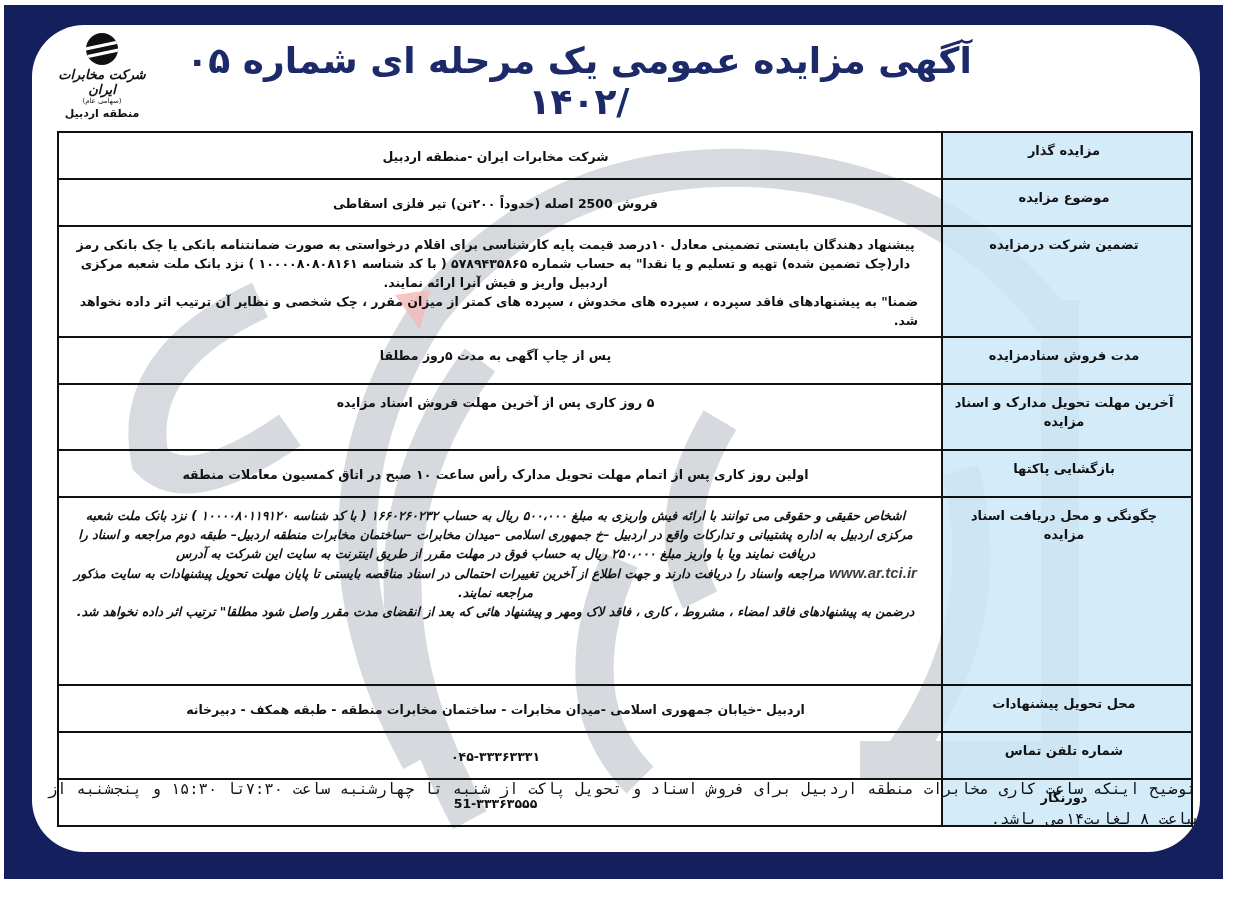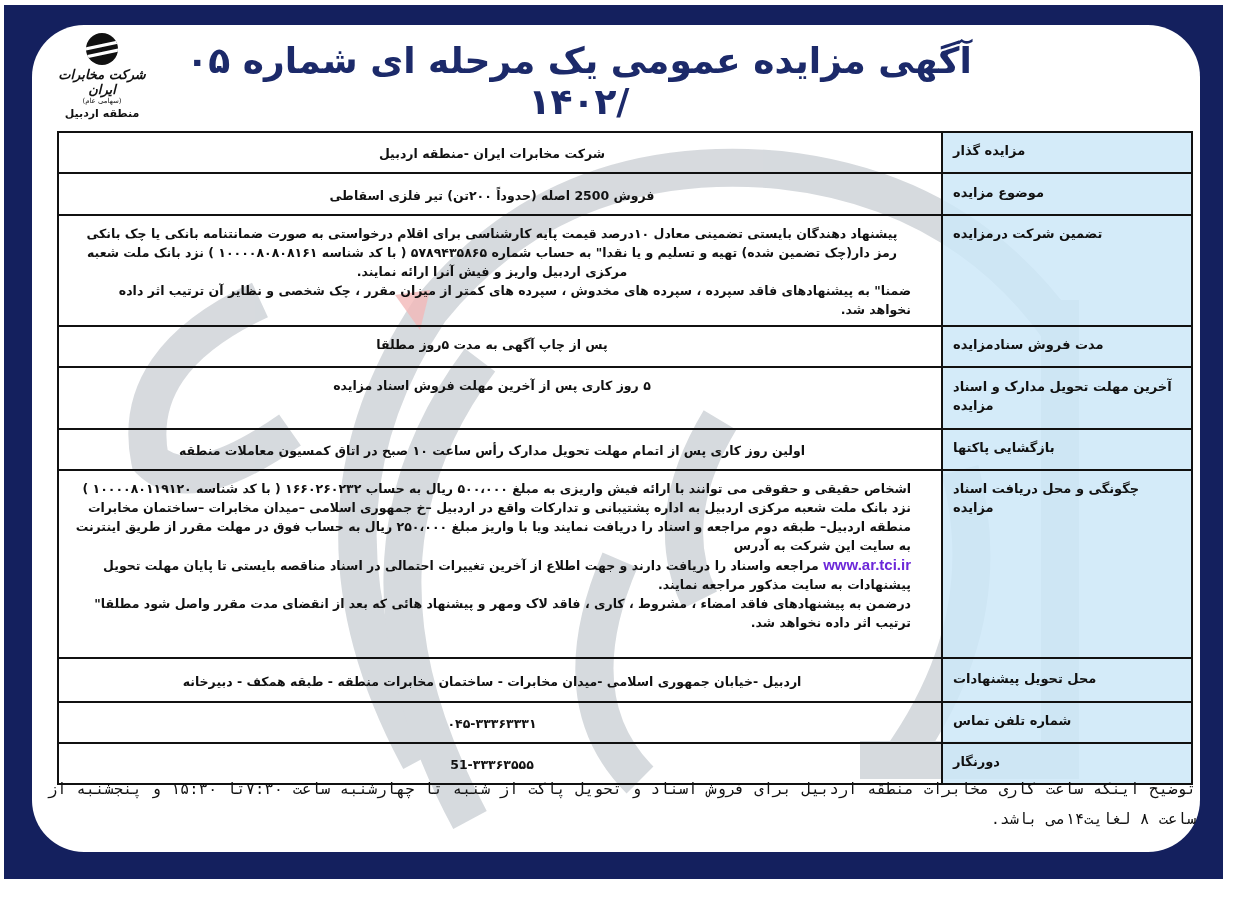--- a/index.html
+++ b/index.html
@@ -42,27 +42,27 @@
 
   table.notice {
     position: absolute; left: 57px; top: 131px; width: 1136px; border-collapse: collapse;
     direction: rtl; background: transparent;
   }
   table.notice td {
     border: 2.5px solid #111; font-weight: bold; font-size: 12.5px; color: #111;
     line-height: 19px; vertical-align: top;
   }
   table.notice td.label {
-    width: 222px; background: rgba(205, 232, 248, 0.85); text-align: left;
-    padding: 8px 16px 12px 10px; font-size: 13px;
+    width: 222px; background: rgba(205, 232, 248, 0.85); text-align: center;
+    padding: 8px 16px 18px 10px; font-size: 13px;
   }
   table.notice td.value {
-    background: rgba(255,255,255,0.0); text-align: center; padding: 8px 30px 6px 14px;
+    background: rgba(255,255,255,0.0); text-align: center; padding: 8px 23px 6px 14px;
   }
-  table.notice td.value.left { text-align: right; }
+  table.notice td.value.left { text-align: center; font-style: italic; }
   table.notice td.value.vc { vertical-align: middle; }
   .ltr { direction: ltr; unicode-bidi: embed; font-family: "Liberation Sans", sans-serif; font-size: 15px; }
 
   .footer {
     position: absolute; left: 48px; top: 775px; width: 1148px; direction: rtl; text-align: justify;
     font-family: Liberation Mono, monospace; font-size: 15.5px; line-height: 30px; color: #111;
   }
 </style>
 </head>
 <body>
@@ -120,21 +120,21 @@
   </tr>
   <tr style="height:40px">
     <td class="label" style="vertical-align:middle">بازگشایی پاکتها</td>
     <td class="value vc">اولین روز کاری پس از اتمام مهلت تحویل مدارک رأس ساعت ۱۰ صبح در اتاق کمسیون معاملات منطقه</td>
   </tr>
   <tr style="height:188px">
     <td class="label">چگونگی و محل دریافت اسناد مزایده</td>
     <td class="value left">
       <div>اشخاص حقیقی و حقوقی می توانند با ارائه فیش واریزی به مبلغ ۵۰۰،۰۰۰ ریال به حساب ۱۶۶۰۲۶۰۲۳۲ ( با کد شناسه  ۱۰۰۰۰۸۰۱۱۹۱۲۰ ) نزد بانک ملت شعبه مرکزی اردبیل به اداره پشتیبانی و تدارکات  واقع در اردبیل –خ جمهوری اسلامی –میدان مخابرات –ساختمان مخابرات منطقه اردبیل– طبقه دوم مراجعه و اسناد را دریافت نمایند ویا با واریز مبلغ ۲۵۰،۰۰۰ ریال به حساب فوق در مهلت مقرر از طریق اینترنت به سایت این شرکت به آدرس</div>
       <div>
-        <a class="ltr" style="color:#6d28d9;text-decoration:none">www.ar.tci.ir</a>
+        <a class="ltr" style="color:#404040;text-decoration:none">www.ar.tci.ir</a>
         <span>مراجعه واسناد را دریافت دارند و جهت اطلاع از آخرین تغییرات احتمالی در اسناد مناقصه بایستی تا پایان مهلت تحویل پیشنهادات به سایت مذکور مراجعه نمایند.</span>
       </div>
       <div>درضمن به پیشنهادهای فاقد امضاء ، مشروط ، کاری ، فاقد لاک ومهر و پیشنهاد هائی که بعد از انقضای مدت مقرر واصل شود مطلقا" ترتیب اثر داده نخواهد شد.</div>
     </td>
   </tr>
   <tr style="height:44px">
     <td class="label" style="vertical-align:middle">محل تحویل پیشنهادات</td>
     <td class="value vc">اردبیل -خیابان جمهوری اسلامی -میدان مخابرات - ساختمان مخابرات منطقه - طبقه همکف - دبیرخانه</td>
   </tr>
   <tr style="height:40px">

